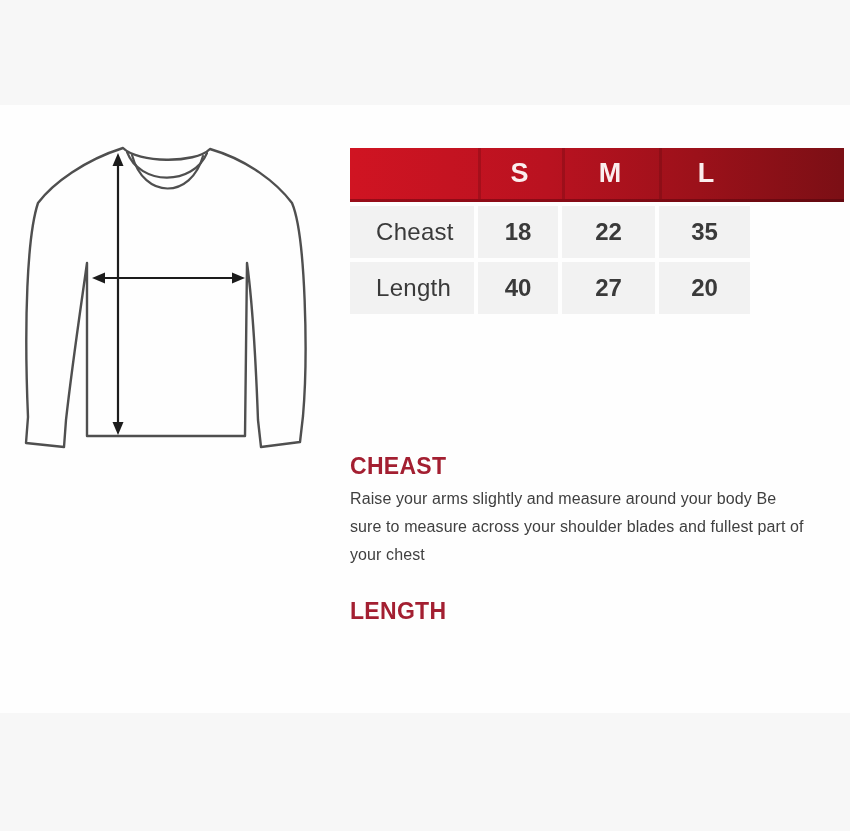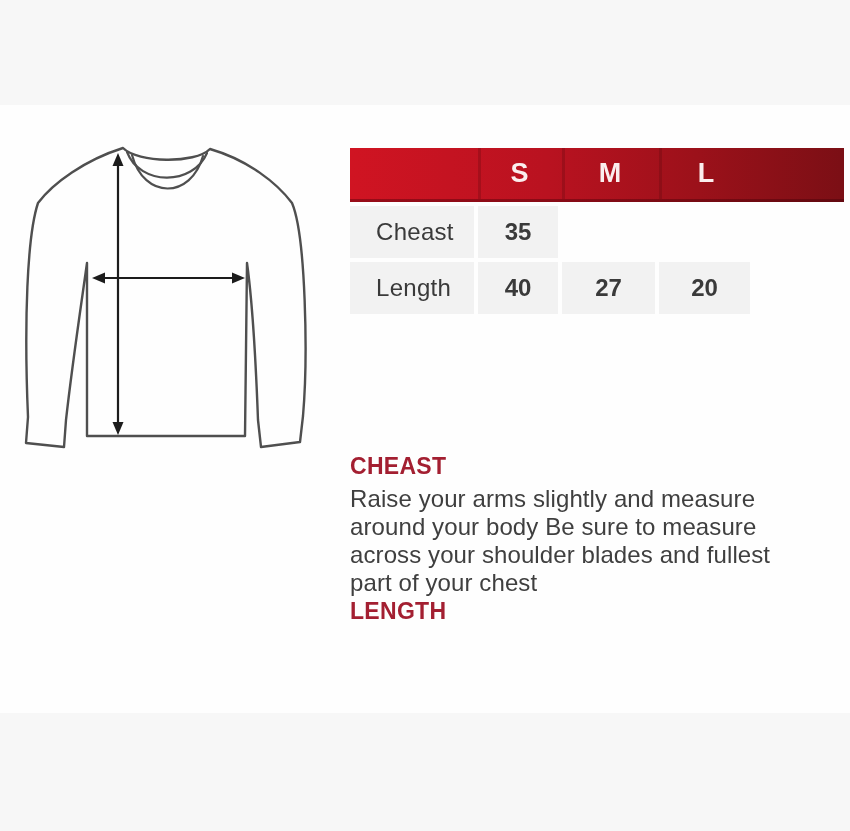--- a/index.html
+++ b/index.html
@@ -123,21 +123,21 @@
     color: var(--accent, #a31f31);
     letter-spacing: 0.3px;
   }
   .sec-heading.cheast { top: 348px; }  
   .sec-heading.length { top: 493px; }  
   .sec-body {
     position: absolute;
     left: 350px;
     margin: 0;
     width: 455px;
-    font-size: 24px;
+    font-size: 16px;
     line-height: 28px;
     color: #3f3f3f;
     letter-spacing: 0.1px;
   }
   .sec-body.cheast { top: 380px; }  
   .sec-body.length { top: 528px; }  
 </style>
 </head>
 <body>
 
@@ -182,20 +182,22 @@
 
     <div class="size-table">
       <div class="thead">
         <div class="th corner"></div>
         <div class="th">S</div>
         <div class="th">M</div>
         <div class="th">L</div>
       </div>
       <div class="trow">
         <div class="td rowlabel">Cheast</div>
+        <div class="td">18</div>
+        <div class="td">22</div>
         <div class="td">35</div>
       </div>
       <div class="trow">
         <div class="td rowlabel">Length</div>
         <div class="td">40</div>
         <div class="td">27</div>
         <div class="td">20</div>
       </div>
     </div>
 

